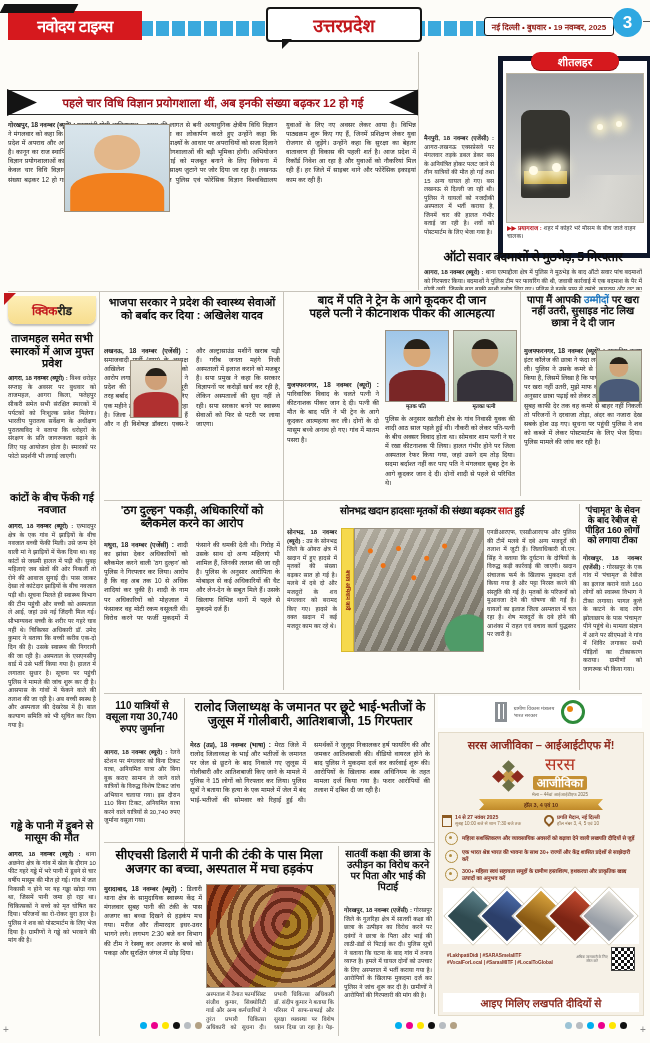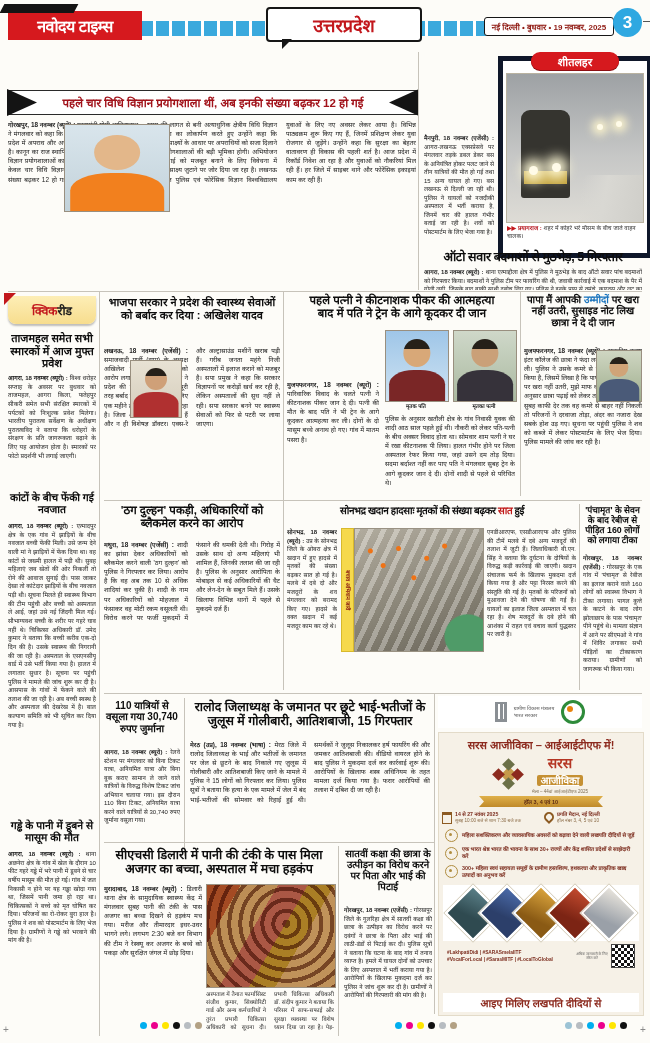--- a/index.html
+++ b/index.html
@@ -82,22 +82,22 @@
       repeating-linear-gradient(115deg,rgba(255,255,255,.28) 0 5px,rgba(0,0,0,.06) 5px 12px),
       linear-gradient(160deg,#bcb6a8,#8f8a7c 60%,#716c60);}
   
   .snake{background:
       repeating-radial-gradient(circle at 62% 38%,#7c4a28 0 4px,#c99c64 4px 11px),
       linear-gradient(120deg,#d07a5a 0 18%,#efe8da 18% 38%,#d88fb0 38% 54%,#d8cf5e 54% 68%,#f3efe6 68%);
       background-blend-mode:multiply;}
   
   .ad{position:absolute;left:438px;top:732px;width:204px;height:282px;background:#f6f1e7;border:1px solid #e3dbc9;}
   .adtitle{font-size:11px;font-weight:bold;color:#8c2a1e;text-align:center;margin-top:4px;}
-  .saras-main{font-size:14px;font-weight:700;color:#b43523;line-height:1;}
-  .saras-sub{font-size:10px;font-weight:bold;color:#fff;background:#c59033;padding:0 4px;border-radius:2px;text-decoration:underline;}
+  .saras-main{font-size:17px;font-weight:400;color:#b43523;line-height:1;}
+  .saras-sub{font-size:12px;font-weight:bold;color:#fff;background:#c59033;padding:0 4px;border-radius:2px;}
   .saras-tag{font-size:4.5px;color:#7a6a4f;}
   .flower{width:30px;height:30px;position:relative;}
   .flower i{position:absolute;left:9px;top:9px;width:12px;height:12px;background:#c59a4a;transform:rotate(45deg);}
   .flower i:nth-child(2){left:0;background:#8c2a1e;width:9px;height:9px;top:10px;}
   .flower i:nth-child(3){left:19px;background:#8c2a1e;width:9px;height:9px;top:10px;}
   .flower i:nth-child(4){top:0;background:#6b7047;width:9px;height:9px;left:10px;}
   .flower i:nth-child(5){top:19px;background:#6b7047;width:9px;height:9px;left:10px;}
   .ribbon{margin:2px auto 0;width:124px;height:11px;background:linear-gradient(180deg,#dfb04a,#c08a2a);
           clip-path:polygon(0 0,100% 0,96% 50%,100% 100%,0 100%,4% 50%);
           color:#5d2c14;font-weight:bold;font-size:5.5px;display:flex;align-items:center;justify-content:center;}
@@ -205,22 +205,22 @@
   <div class="vr" style="left:99px;top:292px;height:744px;"></div>
 
   <div class="abs hl" style="left:104px;top:296px;width:176px;font-size:11px;">भाजपा सरकार ने प्रदेश की स्वास्थ्य सेवाओं को बर्बाद कर दिया : अखिलेश यादव</div>
   <div class="abs bt cols2" style="left:104px;top:346px;width:176px;height:150px;">
     <b class="dl">लखनऊ, 18 नवम्बर (एजेंसी) :</b> <span>समाजवादी पार्टी (सपा) के अध्यक्ष अखिलेश यादव ने मंगलवार को आरोप लगाया कि भाजपा सरकार ने प्रदेश की स्वास्थ्य सेवाओं को पूरी तरह बर्बाद कर दिया है। जांच के लिए एक महीने तक इंतजार करना पड़ रहा है। जिला अस्पतालों में न दवाएं हैं और न ही विशेषज्ञ डॉक्टर। एक्स-रे और अल्ट्रासाउंड मशीनें खराब पड़ी हैं। गरीब जनता महंगे निजी अस्पतालों में इलाज कराने को मजबूर है। सपा प्रमुख ने कहा कि सरकार विज्ञापनों पर करोड़ों खर्च कर रही है, लेकिन अस्पतालों की सुध नहीं ले रही। सपा सरकार बनने पर स्वास्थ्य सेवाओं को फिर से पटरी पर लाया जाएगा।</span>
   </div>
   <div class="portrait" style="left:130px;top:360px;width:50px;height:56px;--bg1:#e8e2d4;--bg2:#d4ccba;--skin:#cfa078;--shirt:#b03030;"></div>
 
   <div class="vr" style="left:283px;top:292px;height:398px;"></div>
   <div class="abs hl" style="left:287px;top:294px;width:230px;font-size:11.5px;">
+    <div>बाद में पति ने ट्रेन के आगे कूदकर दी जान</div>
     <div>पहले पत्नी ने कीटनाशक पीकर की आत्महत्या</div>
-    <div>बाद में पति ने ट्रेन के आगे कूदकर दी जान</div>
   </div>
   <div class="abs bt" style="left:287px;top:380px;width:92px;height:114px;">
     <b class="dl">मुजफ्फरनगर, 18 नवम्बर (ब्यूरो) :</b> <span>पारिवारिक विवाद के चलते पत्नी ने कीटनाशक पीकर जान दे दी। पत्नी की मौत के बाद पति ने भी ट्रेन के आगे कूदकर आत्महत्या कर ली। दोनों के दो मासूम बच्चे अनाथ हो गए। गांव में मातम पसरा है।</span>
   </div>
   <div class="portrait" style="left:385px;top:330px;width:62px;height:70px;--bg1:#9fc6e8;--bg2:#cfe3f2;--skin:#d8a878;--shirt:#7a2626;"></div>
   <div class="portrait" style="left:453px;top:330px;width:62px;height:70px;--bg1:#cfd8c9;--bg2:#aab9a0;--skin:#caa078;--shirt:#36323a;"></div>
   <div class="abs pcap" style="left:385px;top:402px;width:62px;">मृतक पति</div>
   <div class="abs pcap" style="left:453px;top:402px;width:62px;">मृतका पत्नी</div>
   <div class="abs bt" style="left:385px;top:414px;width:130px;height:80px;">पुलिस के अनुसार खतौली क्षेत्र के गांव निवासी युवक की शादी आठ साल पहले हुई थी। नौकरी को लेकर पति-पत्नी के बीच अक्सर विवाद होता था। सोमवार शाम पत्नी ने घर में रखा कीटनाशक पी लिया। हालत गंभीर होने पर जिला अस्पताल रेफर किया गया, जहां उसने दम तोड़ दिया। सदमा बर्दाश्त नहीं कर पाए पति ने मंगलवार सुबह ट्रेन के आगे कूदकर जान दे दी। दोनों शादी से पहले से परिचित थे।</div>
 

